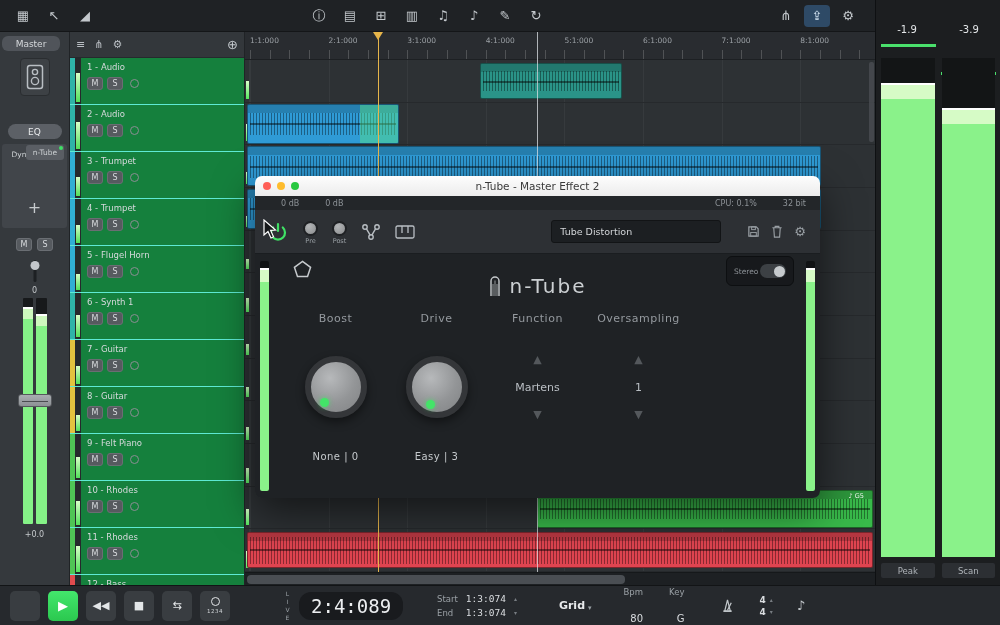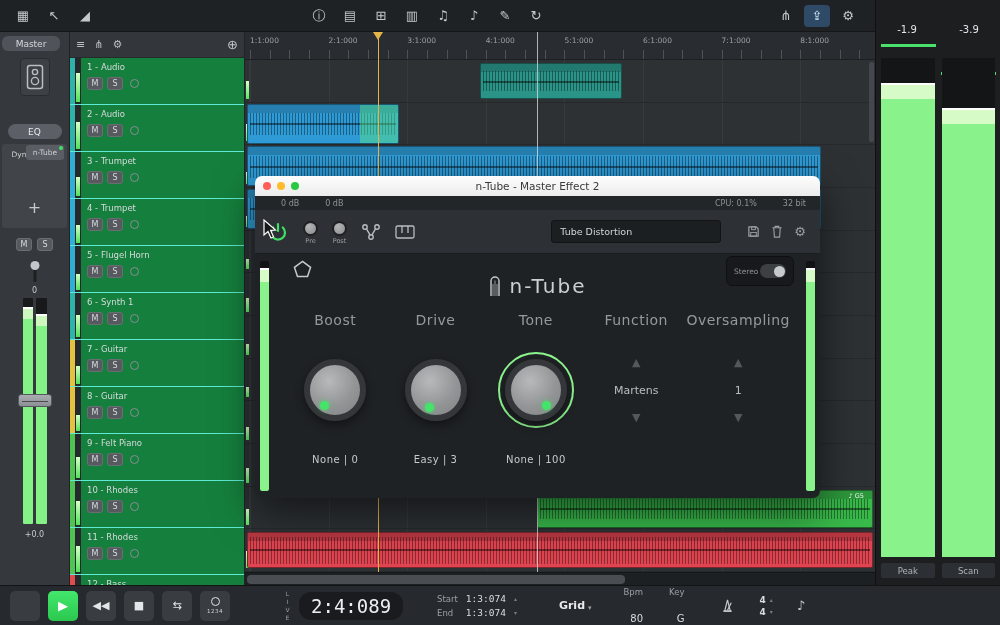--- a/index.html
+++ b/index.html
@@ -133,21 +133,21 @@
 .side i{position:absolute;left:0;right:0;bottom:0;height:97%;background:linear-gradient(#ffffff 0 2px,#d6fbc6 2px 14px,#8af28a 14px);display:block}
 .pb-head{position:absolute;top:12px;left:0;right:0;height:40px;display:flex;align-items:center;justify-content:center;gap:9px}
 .pentagon{position:absolute;left:38px;top:6px}
 .pname{font-size:20px;color:#ccd0d3;letter-spacing:2px}
 .stereo{position:absolute;right:26px;top:2px;width:68px;height:30px;background:#17191c;border:1px solid #0d0f11;border-radius:6px;display:flex;align-items:center;justify-content:space-between;padding:0 7px}
 .stereo span{font-size:7.5px;color:#8d9297}
 .sw{width:26px;height:14px;border-radius:8px;background:#3c4044;position:relative}
 .sw i{position:absolute;right:1.5px;top:1.5px;width:11px;height:11px;border-radius:50%;background:#c6cacd;display:block}
 #pcols{position:absolute;left:30px;right:30px;top:58px;bottom:6px;display:grid;grid-template-columns:repeat(5,1fr)}
 .pcol{display:flex;flex-direction:column;align-items:center}
-.plabel{font-size:14px;color:#94999e;letter-spacing:.5px}
+.plabel{font-size:11px;color:#94999e;letter-spacing:.5px}
 .karea{height:96px;display:flex;align-items:center;justify-content:center;margin-top:14px}
 .knobwrap{position:relative;width:62px;height:62px}
 .ring{position:absolute;left:-7px;top:-7px;width:76px;height:76px;border:2.5px solid #8df58d;border-radius:50%}
 .knob{position:absolute;left:0;top:0;width:62px;height:62px;border-radius:50%;border:6px solid #343639;background:radial-gradient(circle at 38% 32%,#b7b9bb,#939597 55%,#808284);box-shadow:0 4px 10px rgba(0,0,0,.45)}
 .dot{position:absolute;width:9px;height:9px;border-radius:50%;background:#43e468;box-shadow:0 0 5px rgba(67,228,104,.8)}
 .pvalue{margin-top:16px;font-size:10px;color:#c6cacd;letter-spacing:.5px;white-space:nowrap}
 .sel-area{height:96px;margin-top:14px;display:flex;flex-direction:column;align-items:center;justify-content:space-evenly}
 .tri{font-size:11px;color:#54585c}
 .selval{font-size:11px;color:#b9bec3}
 svg{display:block}
@@ -649,32 +649,20 @@
             <div class="karea">
               <div class="knobwrap">
                 <div class="knob">
                   <div class="dot" style="left: 14.0016px; top: 38.3542px;"></div>
                 </div>
               </div>
             </div>
             <div class="pvalue">Easy | 3</div>
           </div>
           <div class="pcol">
-            <div class="plabel">Tone</div>
-            <div class="karea">
-              <div class="knobwrap">
-                <div class="ring"></div>
-                <div class="knob">
-                  <div class="dot" style="left: 31.398px; top: 36.0639px;"></div>
-                </div>
-              </div>
-            </div>
-            <div class="pvalue">None | 100</div>
-          </div>
-          <div class="pcol">
             <div class="plabel">Function</div>
             <div class="sel-area">
               <div class="tri">▲</div>
               <div class="selval">Martens</div>
               <div class="tri">▼</div>
             </div>
           </div>
           <div class="pcol">
             <div class="plabel">Oversampling</div>
             <div class="sel-area">

